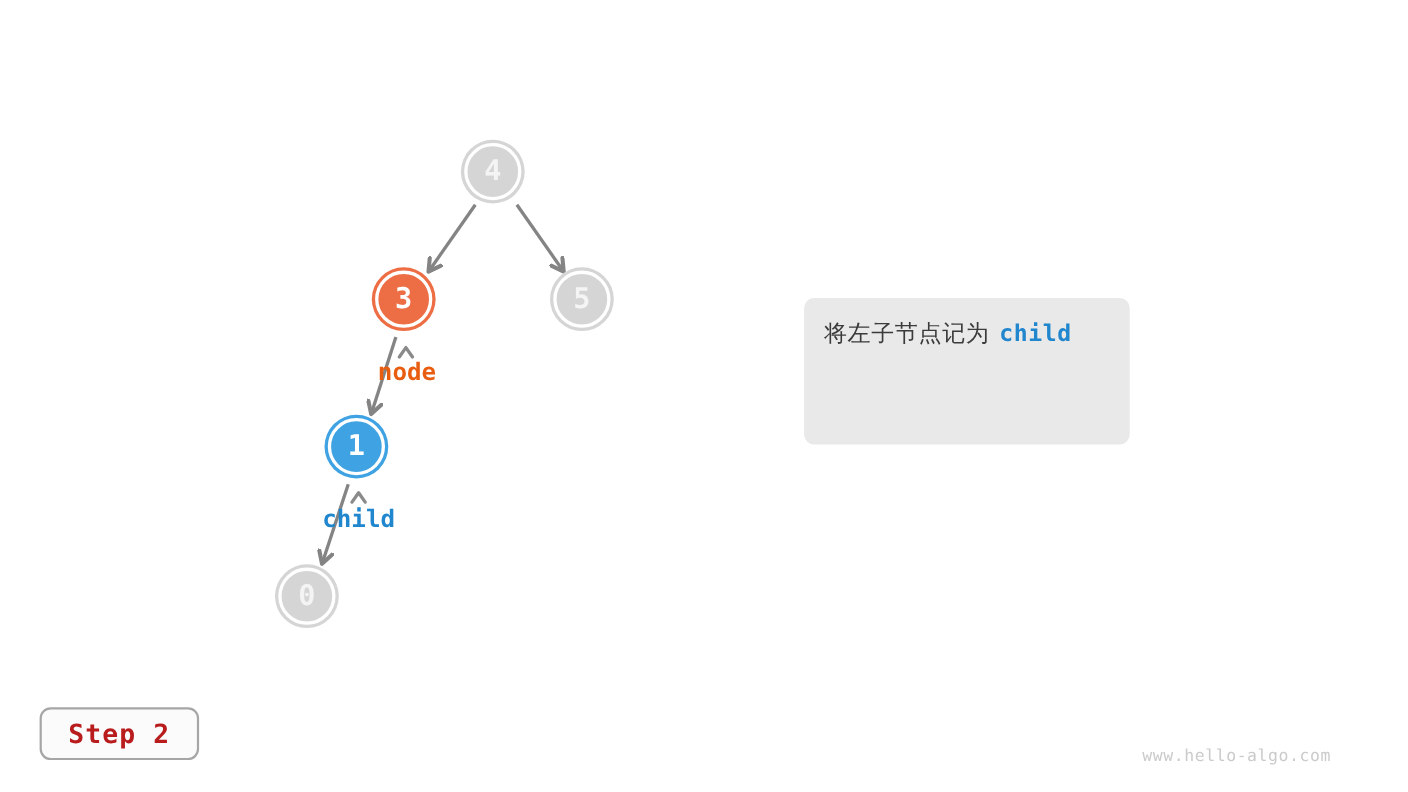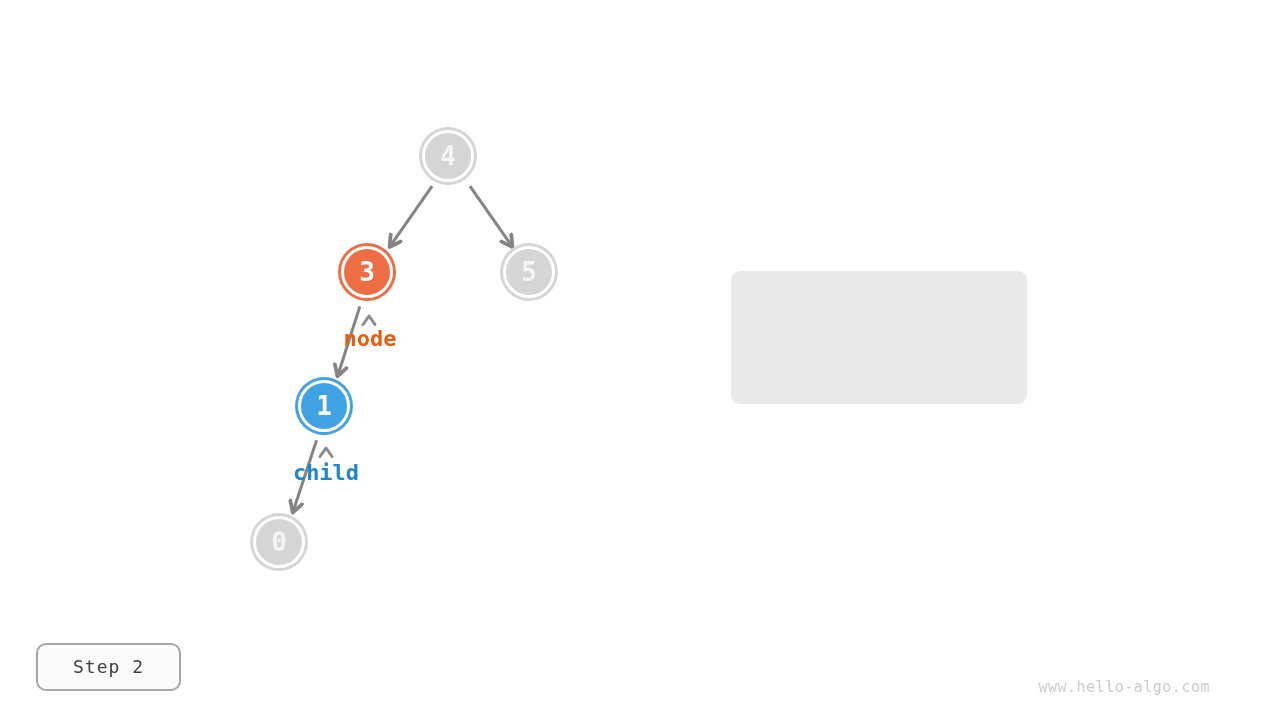--- a/index.html
+++ b/index.html
@@ -73,23 +73,23 @@
   .annotation-line .code.blue   { color: #2086ce; }
 
   .step-button {
     position: absolute;
     left: 36px; top: 643px;
     min-width: 145px; height: 48px;
     background: #fbfbfb;
     border: 2px solid #a6a6a6;
     border-radius: 10px;
     font-family: "DejaVu Sans Mono", monospace;
-    font-weight: normal;
-    font-size: 18px;
-    color: #404040;
+    font-weight: bold;
+    font-size: 24px;
+    color: #b91c1c;
     text-align: center;
     line-height: 44px;
     padding: 0 20px;
     letter-spacing: 1px;
   }
 
   .watermark {
     position: absolute;
     right: 70px; bottom: 24px;
     font-family: "DejaVu Sans Mono", monospace;
@@ -126,19 +126,22 @@
   <div class="tree-node gray" style="left:422px; top:130px;">4</div>
   <div class="tree-node orange" style="left:341px; top:246px;">3</div>
   <div class="tree-node gray" style="left:503px; top:246px;">5</div>
   <div class="tree-node blue" style="left:298px; top:380px;">1</div>
   <div class="tree-node gray" style="left:253px; top:516px;">0</div>
 
   <div class="ptr-label orange" style="left:370px; top:326px;">node</div>
   <div class="ptr-label blue" style="left:326px; top:460px;">child</div>
 
   <div class="annotation-box">
+    <div class="annotation-line">
+      <span>将左子节点记为</span><span class="code blue">child</span>
+    </div>
   </div>
 
   <div class="step-button">Step 2</div>
 
   <div class="watermark">www.hello-algo.com</div>
 
 </div>
 
 </body></html>

